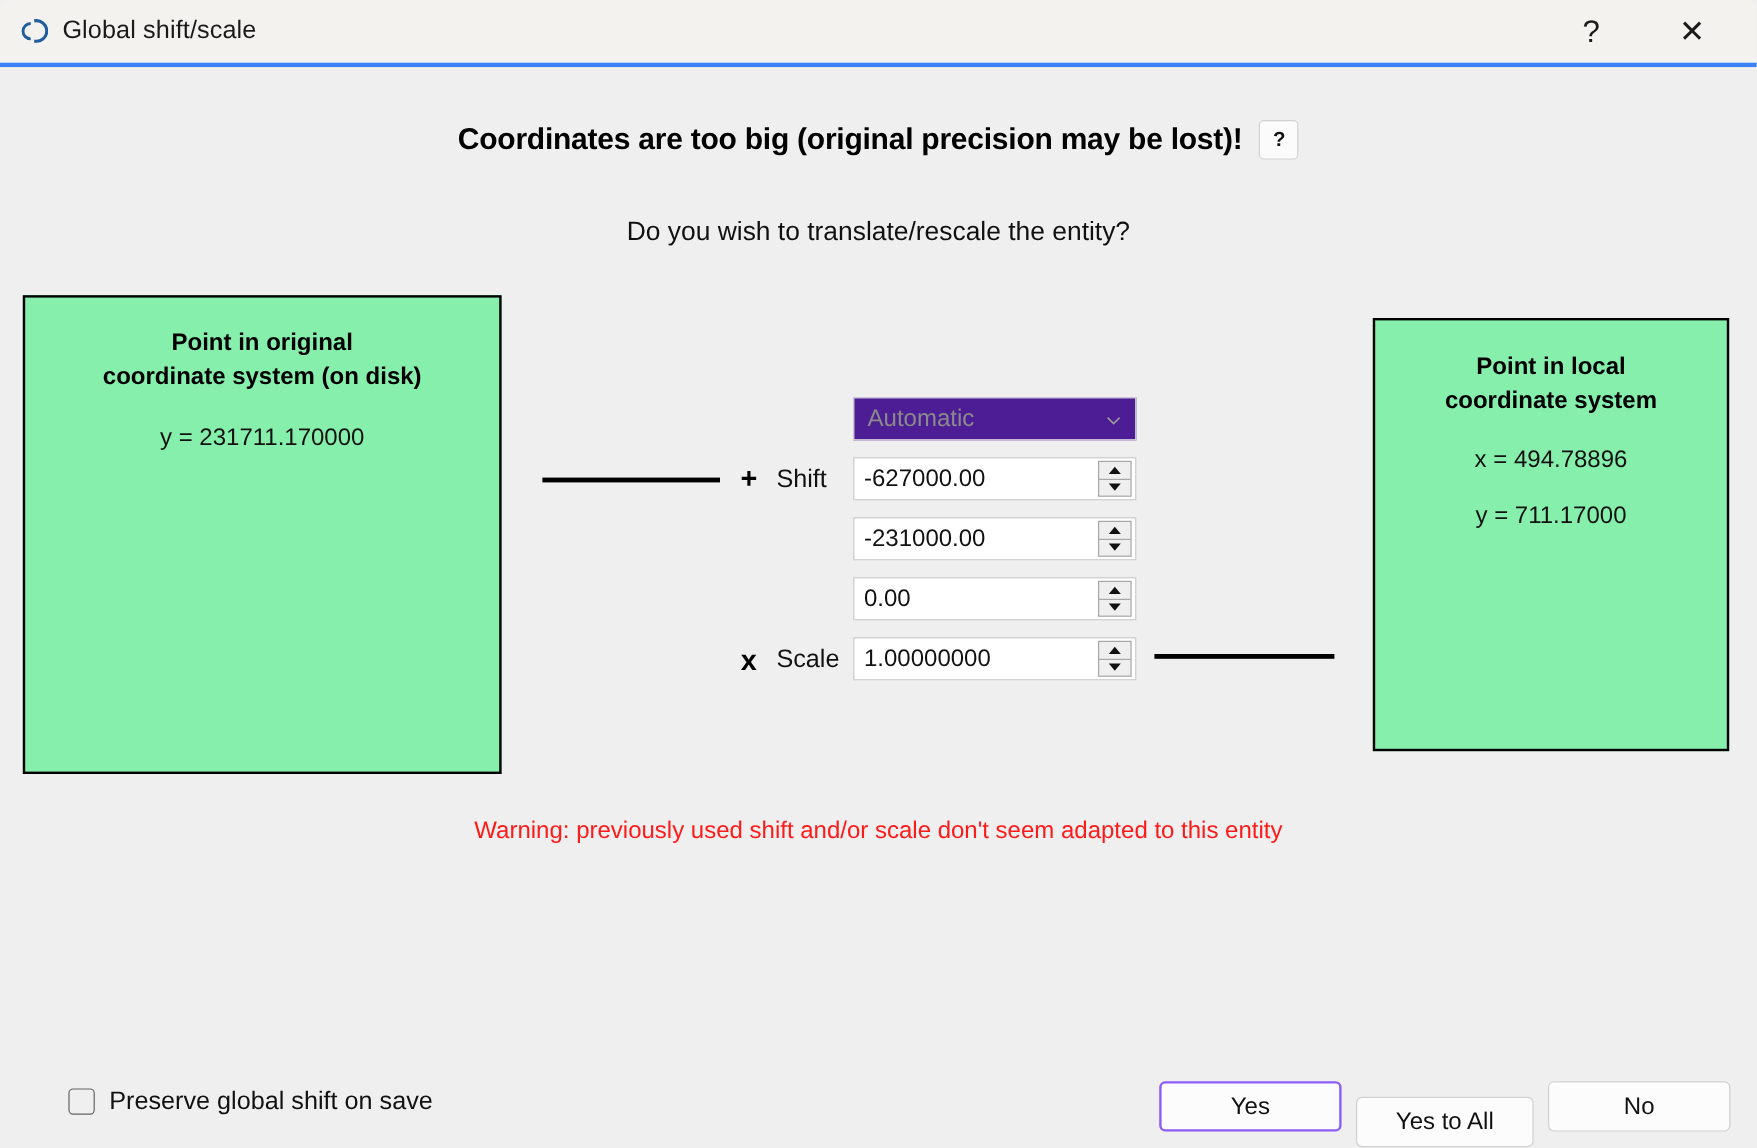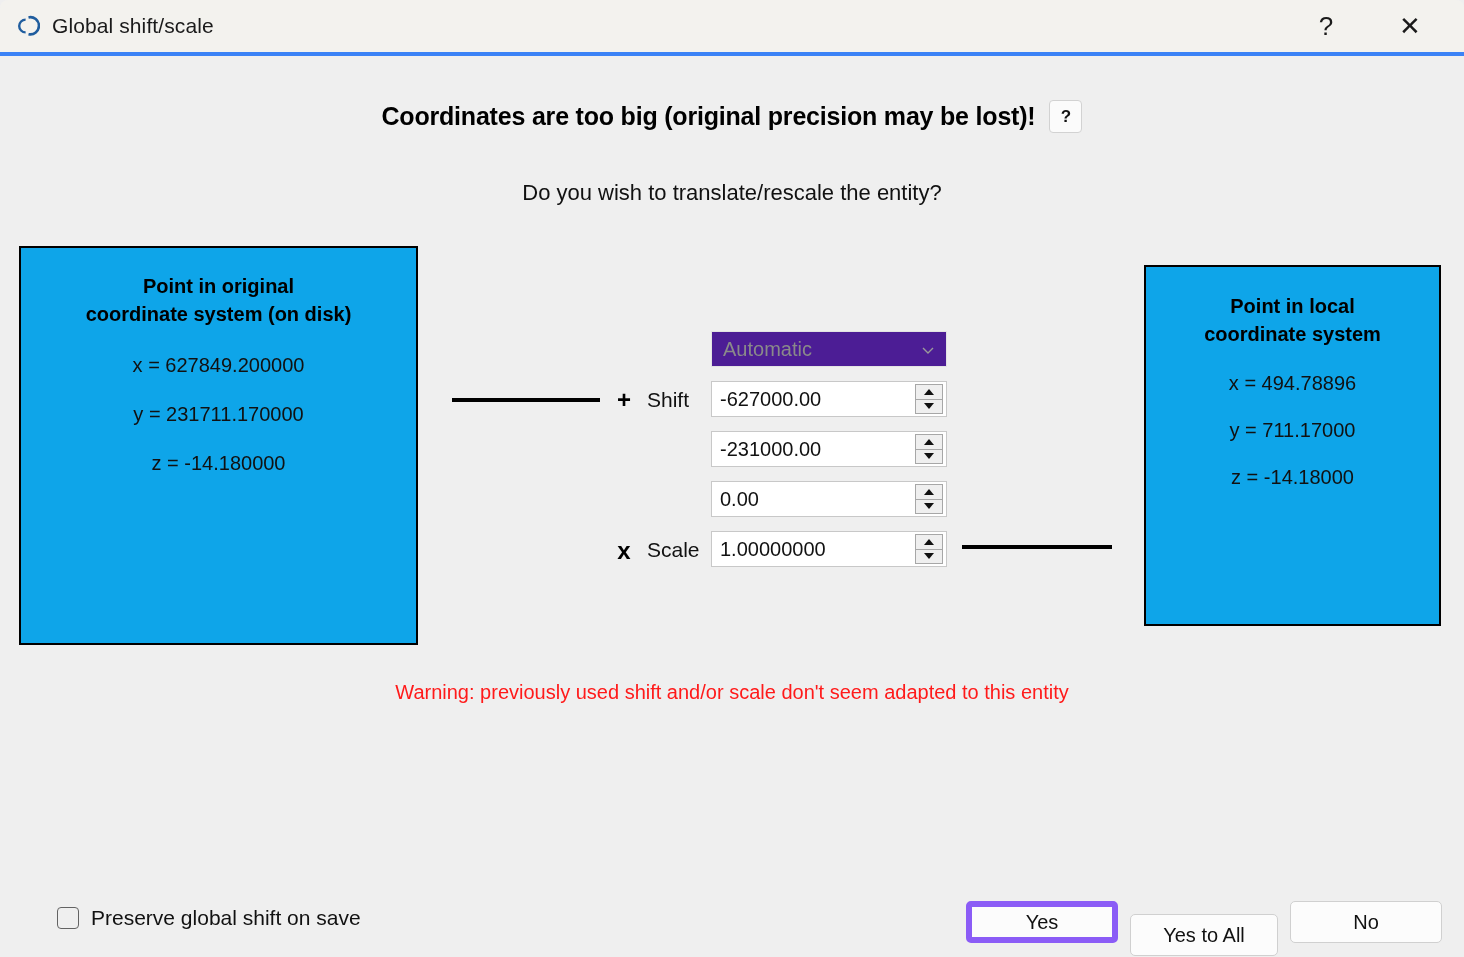--- a/index.html
+++ b/index.html
@@ -95,21 +95,21 @@
     top: 180px;
     width: 1464px;
     text-align: center;
     font-size: 22px;
     color: #111;
   }
 
   
   .infobox {
     position: absolute;
-    background: #0ea5e9;
+    background: #86efac;
     border: 2px solid #000;
     box-sizing: border-box;
     text-align: center;
   }
   .infobox.left {
     left: 19px;
     top: 246px;
     width: 399px;
     height: 399px;
   }
@@ -286,21 +286,21 @@
     border-radius: 5px;
     box-sizing: border-box;
     display: flex;
     align-items: center;
     justify-content: center;
     font-size: 20px;
     color: #111;
     cursor: pointer;
   }
   .btn.default {
-    border: 6px solid #8b5cf6;
+    border: 2px solid #8b5cf6;
   }
   .btn-yes       { left: 966px;  width: 152px; }
   .btn-yes-all   { left: 1130px; width: 148px; margin-top: 13px; }
   .btn-no        { left: 1290px; width: 152px; }
 </style>
 </head>
 <body>
 
 <div class="titlebar">
   <div class="title-logo">
@@ -320,33 +320,30 @@
   <div class="heading-text">Coordinates are too big (original precision may be lost)!</div>
   <div class="heading-help">?</div>
 </div>
 <div class="subheading">Do you wish to translate/rescale the entity?</div>
 
 <div class="infobox left">
   <div class="infobox-title">
     <div>Point in original</div>
     <div>coordinate system (on disk)</div>
   </div>
-  <div class="infobox-coord">x = 627849.200000</div>
   <div class="infobox-coord">y = 231711.170000</div>
-  <div class="infobox-coord">z = -14.180000</div>
 </div>
 
 <div class="infobox right">
   <div class="infobox-title">
     <div>Point in local</div>
     <div>coordinate system</div>
   </div>
   <div class="infobox-coord">x = 494.78896</div>
   <div class="infobox-coord">y = 711.17000</div>
-  <div class="infobox-coord">z = -14.18000</div>
 </div>
 
 <div class="line-left"></div>
 <div class="line-right"></div>
 
 <div class="combo">
   <span class="combo-text">Automatic</span>
   <span class="combo-arrow">
     <svg width="14" height="14" viewBox="0 0 14 14">
       <path d="M2 5 L7 10 L12 5" fill="none" stroke="#9a9a9a" stroke-width="1.4"></path>

